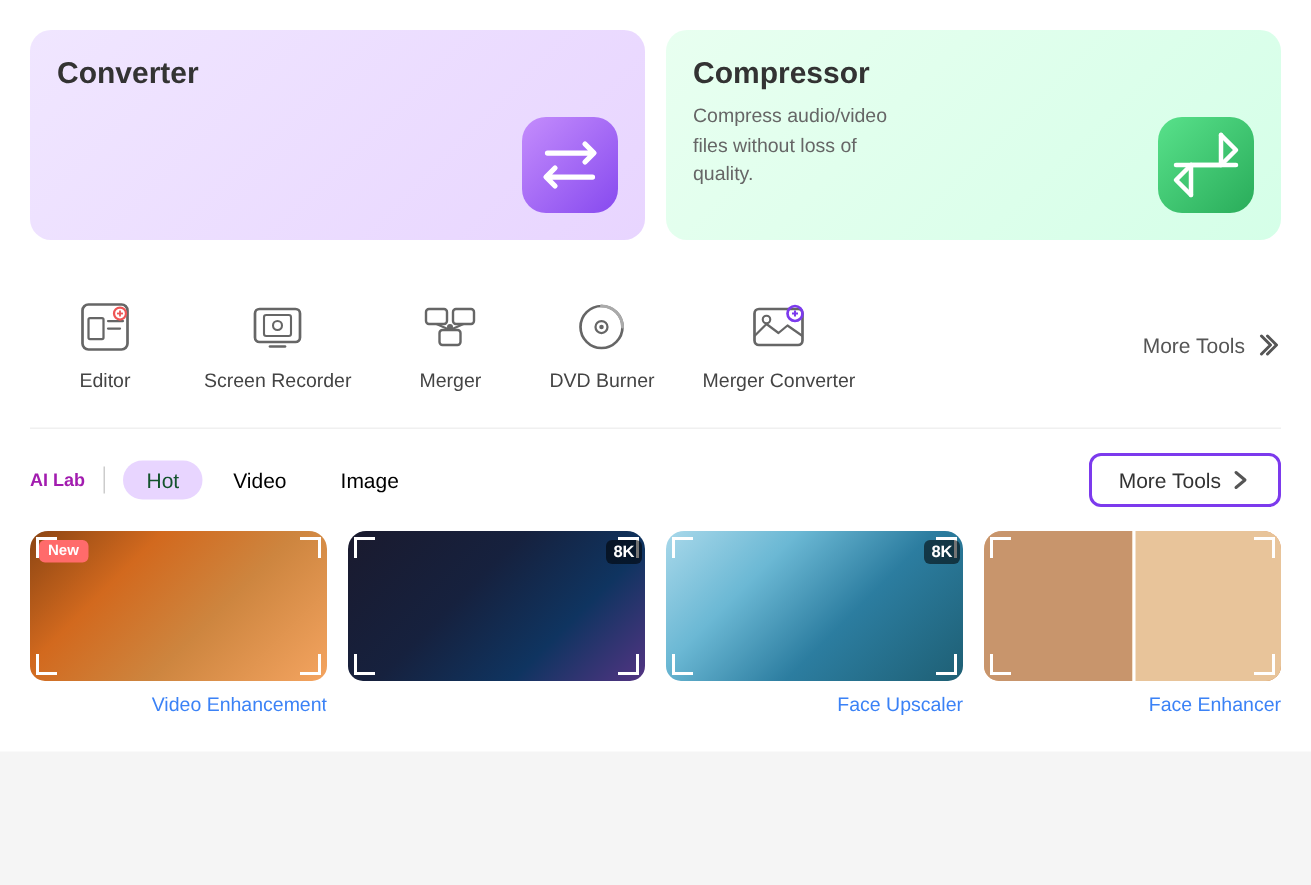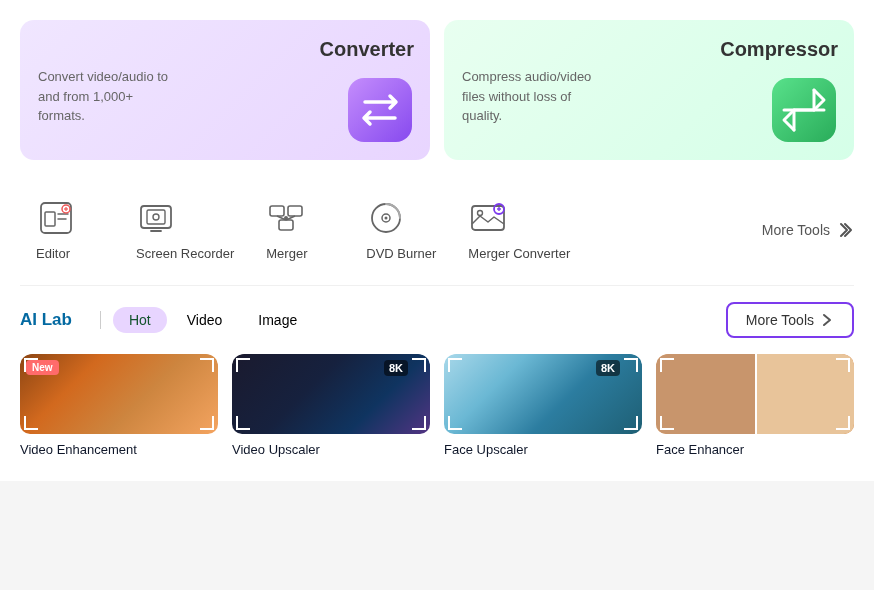--- a/index.html
+++ b/index.html
@@ -43,21 +43,20 @@
 
     .card-compressor {
       background: linear-gradient(135deg, #e8fff0 0%, #d5ffe8 100%);
     }
 
     .card-title {
       font-size: 20px;
       font-weight: 600;
       color: #333;
       margin-bottom: 6px;
-      text-align: right;
     }
 
     .card-desc {
       font-size: 13px;
       color: #666;
       line-height: 1.5;
       max-width: 140px;
     }
 
     .card-icon {
@@ -73,20 +72,21 @@
       display: flex;
       align-items: center;
       padding: 8px 0 16px 0;
       border-bottom: 1px solid #f0f0f0;
       margin-bottom: 16px;
     }
 
     .tool-item {
       display: flex;
       flex-direction: column;
+      align-items: center;
       gap: 8px;
       cursor: pointer;
       padding: 8px 16px;
       border-radius: 8px;
       flex: 0 0 auto;
       min-width: 100px;
     }
 
     .tool-icon {
       width: 40px;
@@ -114,24 +114,24 @@
 
     
     .ai-section-header {
       display: flex;
       align-items: center;
       gap: 0;
       margin-bottom: 16px;
     }
 
     .ai-lab-label {
-      font-size: 17px;
+      font-size: 12px;
       font-weight: 600;
-      color: #0369a1;
-      margin-right: 28px;
+      color: #a21caf;
+      margin-right: 12px;
     }
 
     .divider-v {
       width: 1px;
       height: 18px;
       background: #ccc;
       margin-right: 12px;
     }
 
     .tab-btn {
@@ -174,51 +174,51 @@
     .ai-card {
       flex: 1;
       border-radius: 12px;
       overflow: hidden;
       position: relative;
       cursor: pointer;
     }
 
     .ai-card-img {
       width: 100%;
-      height: 80px;
+      height: 100px;
       border-radius: 10px;
       position: relative;
       overflow: hidden;
     }
 
     .ai-card-label {
-      text-align: left;
+      text-align: right;
       font-size: 13px;
-      color: #0f172a;
+      color: #3b82f6;
       margin-top: 8px;
       padding-bottom: 4px;
     }
 
     .badge-new {
       position: absolute;
       top: 6px;
       left: 6px;
       background: #ff6b6b;
       color: white;
       font-size: 10px;
       font-weight: 600;
       padding: 2px 6px;
       border-radius: 4px;
       z-index: 2;
     }
 
     .badge-res {
       position: absolute;
       top: 6px;
-      right: 22px;
+      right: 2px;
       background: rgba(0,0,0,0.55);
       color: white;
       font-size: 11px;
       font-weight: 700;
       padding: 2px 5px;
       border-radius: 4px;
       z-index: 2;
     }
 
     .corner-tl {
@@ -288,21 +288,20 @@
   </style>
 </head>
 <body>
 
 <div class="main-container">
 
   <div class="top-cards">
 
     <div class="card card-converter">
       <div class="card-title">Converter</div>
-      <div class="card-desc">Convert video/audio to and from 1,000+ formats.</div>
       <div class="card-icon">
         <svg width="80" height="80" viewBox="0 0 80 80">
           <defs>
             <linearGradient id="convGrad" x1="0%" y1="0%" x2="100%" y2="100%">
               <stop offset="0%" style="stop-color:#c084fc"></stop>
               <stop offset="100%" style="stop-color:#7c3aed"></stop>
             </linearGradient>
           </defs>
           <rect x="8" y="8" width="64" height="64" rx="16" fill="url(#convGrad)" opacity="0.9"></rect>
           <path d="M25 32 L55 32 M50 26 L56 32 L50 38" stroke="white" stroke-width="3.5" stroke-linecap="round" stroke-linejoin="round" fill="none"></path>
@@ -440,21 +439,20 @@
     </div>
 
     <div class="ai-card">
       <div class="ai-card-img img-video-upscale">
         <div class="badge-res">8K</div>
         <div class="corner-tl"></div>
         <div class="corner-tr"></div>
         <div class="corner-bl"></div>
         <div class="corner-br"></div>
       </div>
-      <div class="ai-card-label">Video Upscaler</div>
     </div>
 
     <div class="ai-card">
       <div class="ai-card-img img-upscaler">
         <div class="badge-res">8K</div>
         <div class="corner-tl"></div>
         <div class="corner-tr"></div>
         <div class="corner-bl"></div>
         <div class="corner-br"></div>
       </div>

